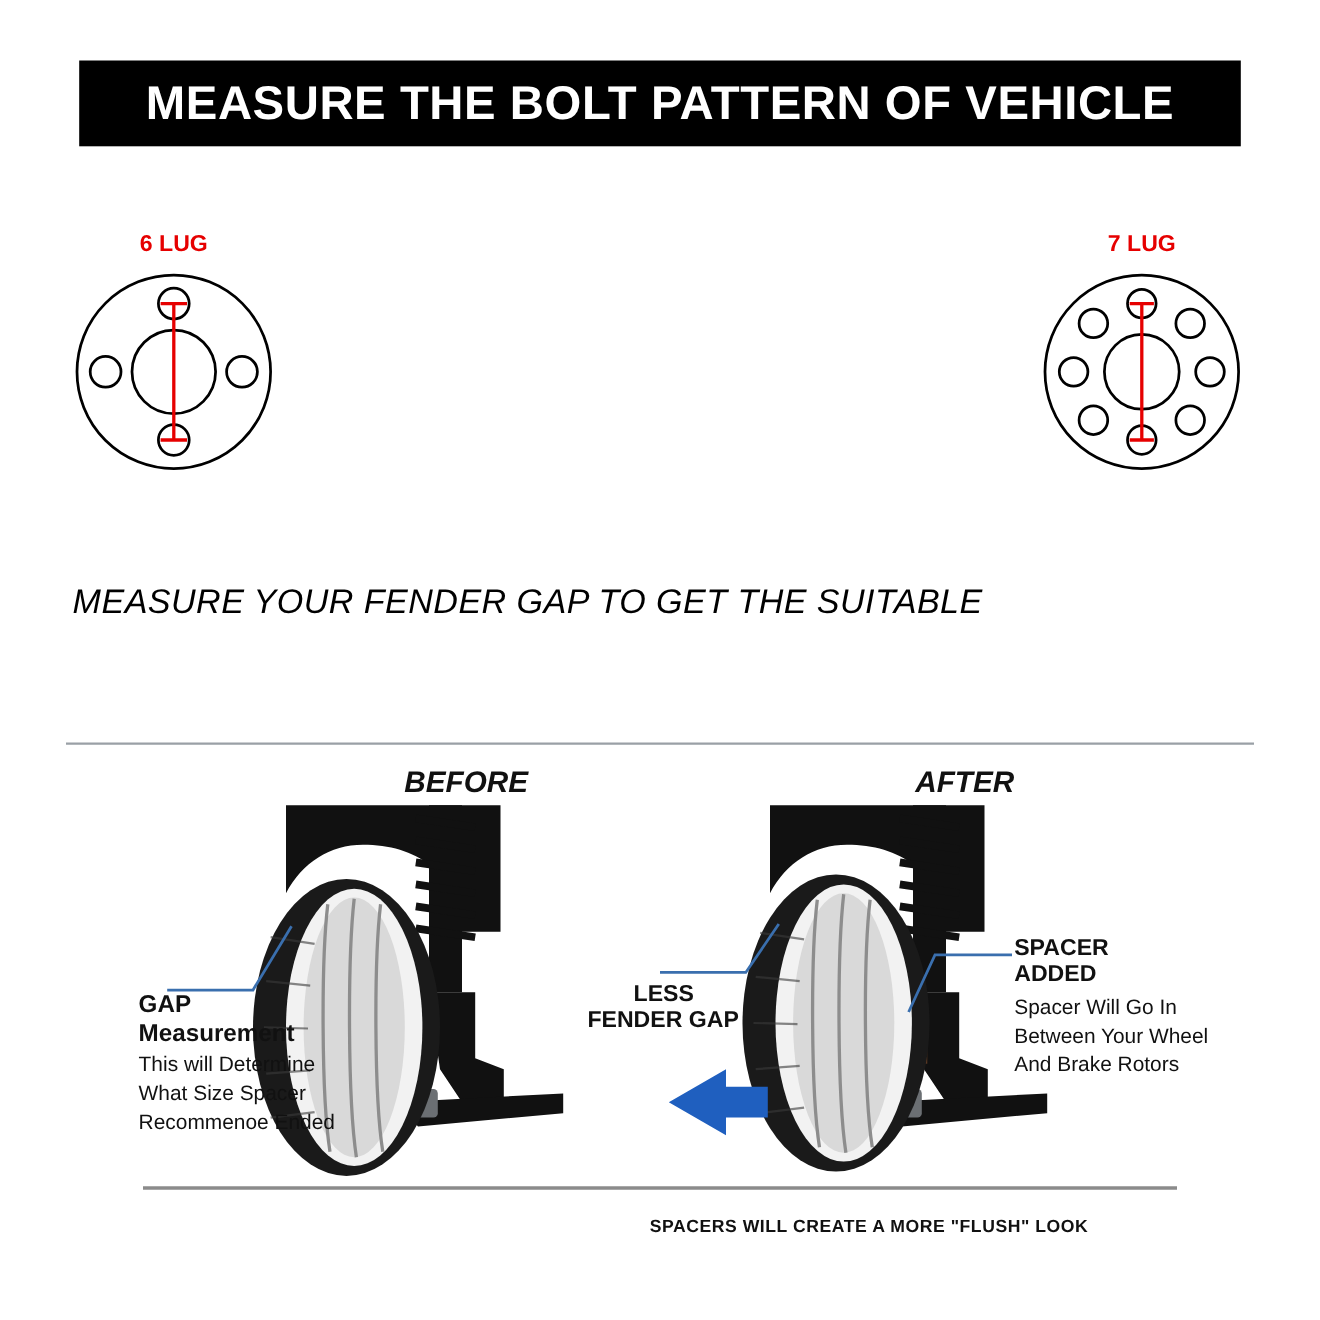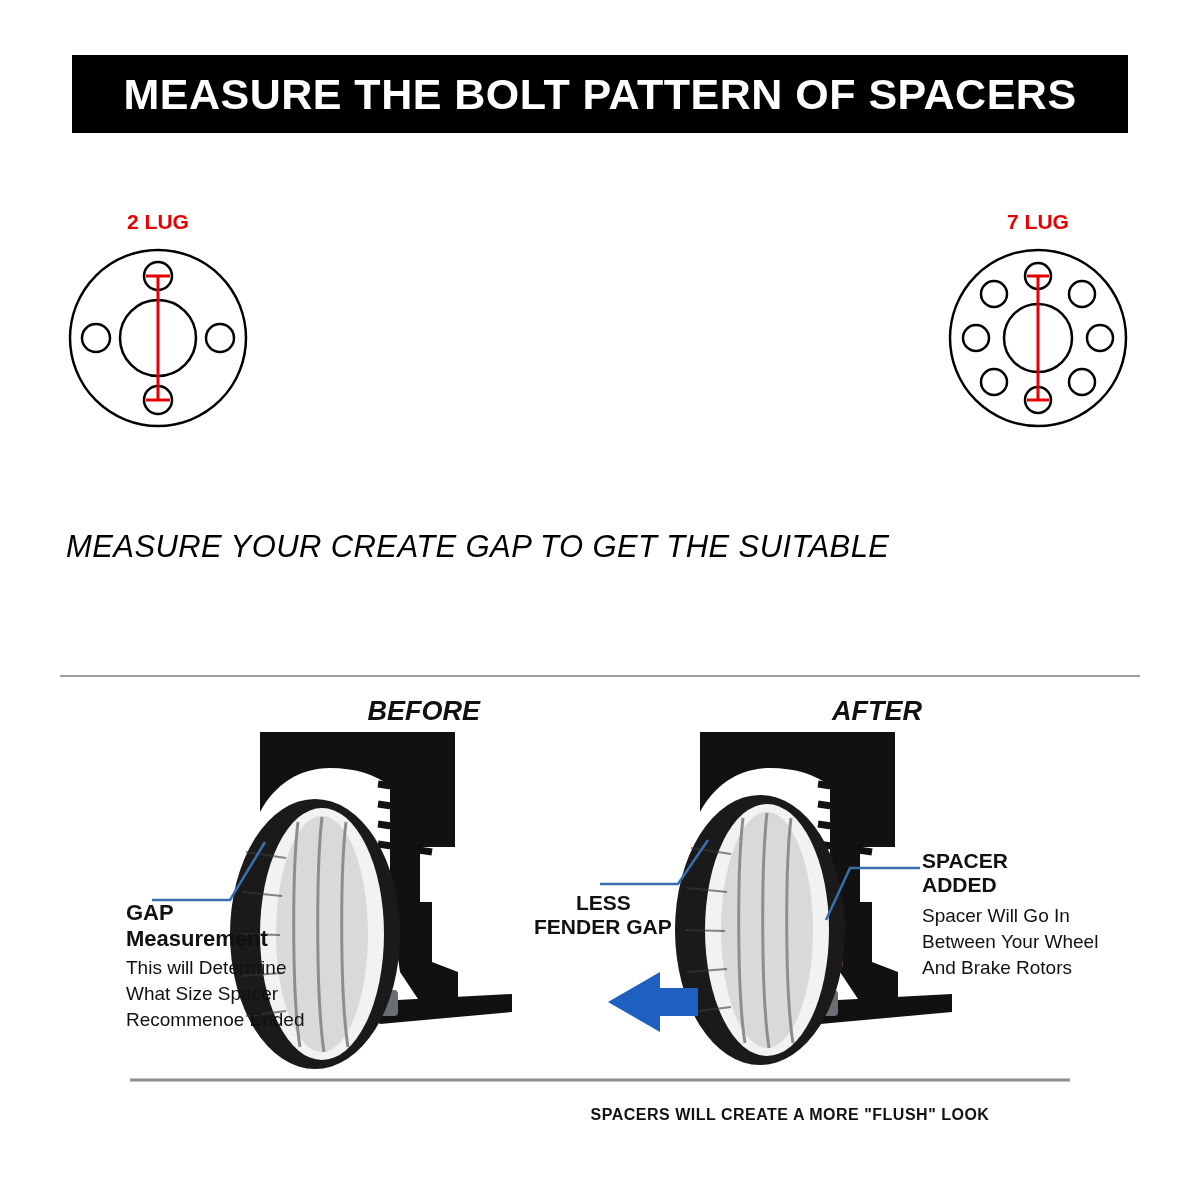--- a/index.html
+++ b/index.html
@@ -84,27 +84,27 @@
     height: 470px;
   }
   .compare svg { display: block; }
 
   .tag-text { font-family: "Liberation Sans", sans-serif; }
 </style>
 </head>
 <body>
 
 <div class="header-banner">
-  <div class="title">MEASURE THE BOLT PATTERN OF SPACERS</div>
+  <div class="title">MEASURE THE BOLT PATTERN OF VEHICLE</div>
 </div>
 
 <div class="lug-row">
 
   <div class="lug-item" style="left:48px; top:0;">
-    <div class="lug-label">2 LUG</div>
+    <div class="lug-label">6 LUG</div>
     <svg width="200" height="200" viewBox="0 0 200 200">
       <circle cx="100" cy="100" r="88" fill="none" stroke="#000" stroke-width="2.5"></circle>
       <circle cx="100" cy="100" r="38" fill="none" stroke="#000" stroke-width="2.5"></circle>
 
       <circle cx="100" cy="38" r="14" fill="none" stroke="#000" stroke-width="2.5"></circle>
       <circle cx="100" cy="162" r="14" fill="none" stroke="#000" stroke-width="2.5"></circle>
       <circle cx="38" cy="100" r="14" fill="none" stroke="#000" stroke-width="2.5"></circle>
       <circle cx="162" cy="100" r="14" fill="none" stroke="#000" stroke-width="2.5"></circle>
 
       <line x1="100" y1="38" x2="100" y2="162" stroke="#e60000" stroke-width="3"></line>
@@ -129,21 +129,21 @@
       <circle cx="38" cy="100" r="13" fill="none" stroke="#000" stroke-width="2.5"></circle>
       <circle cx="56" cy="56" r="13" fill="none" stroke="#000" stroke-width="2.5"></circle>
       <line x1="100" y1="38" x2="100" y2="162" stroke="#e60000" stroke-width="3"></line>
       <line x1="89" y1="38" x2="111" y2="38" stroke="#e60000" stroke-width="3"></line>
       <line x1="89" y1="162" x2="111" y2="162" stroke="#e60000" stroke-width="3"></line>
     </svg>
   </div>
 </div>
 
 <div class="mid-text">
-  <div>MEASURE YOUR CREATE GAP TO GET THE SUITABLE</div>
+  <div>MEASURE YOUR FENDER GAP TO GET THE SUITABLE</div>
 </div>
 
 <div class="compare">
   <svg width="1080" height="470" viewBox="0 0 1080 470">
 
     <line x1="0" y1="4" x2="1080" y2="4" stroke="#9aa0a6" stroke-width="2"></line>
 
     <g>
 
       <path d="M200,60 L395,60 L395,175 L360,175 C355,120 318,96 270,96 C240,96 215,112 200,140 Z" fill="#111111"></path>

